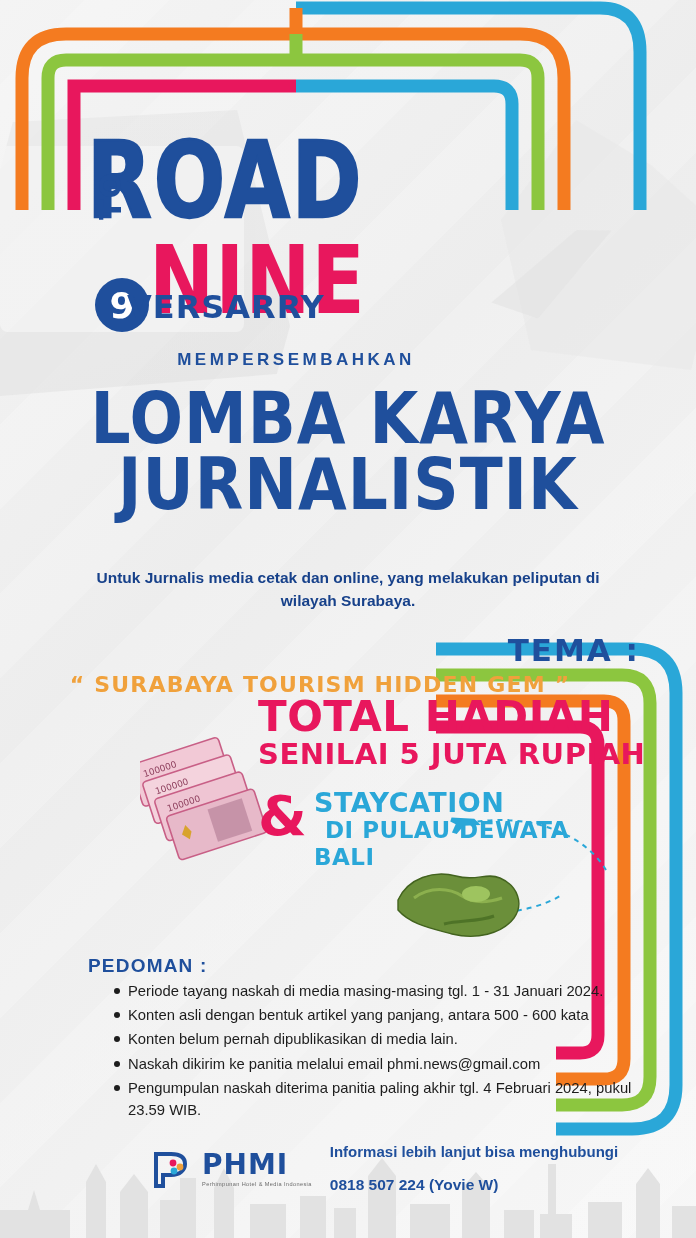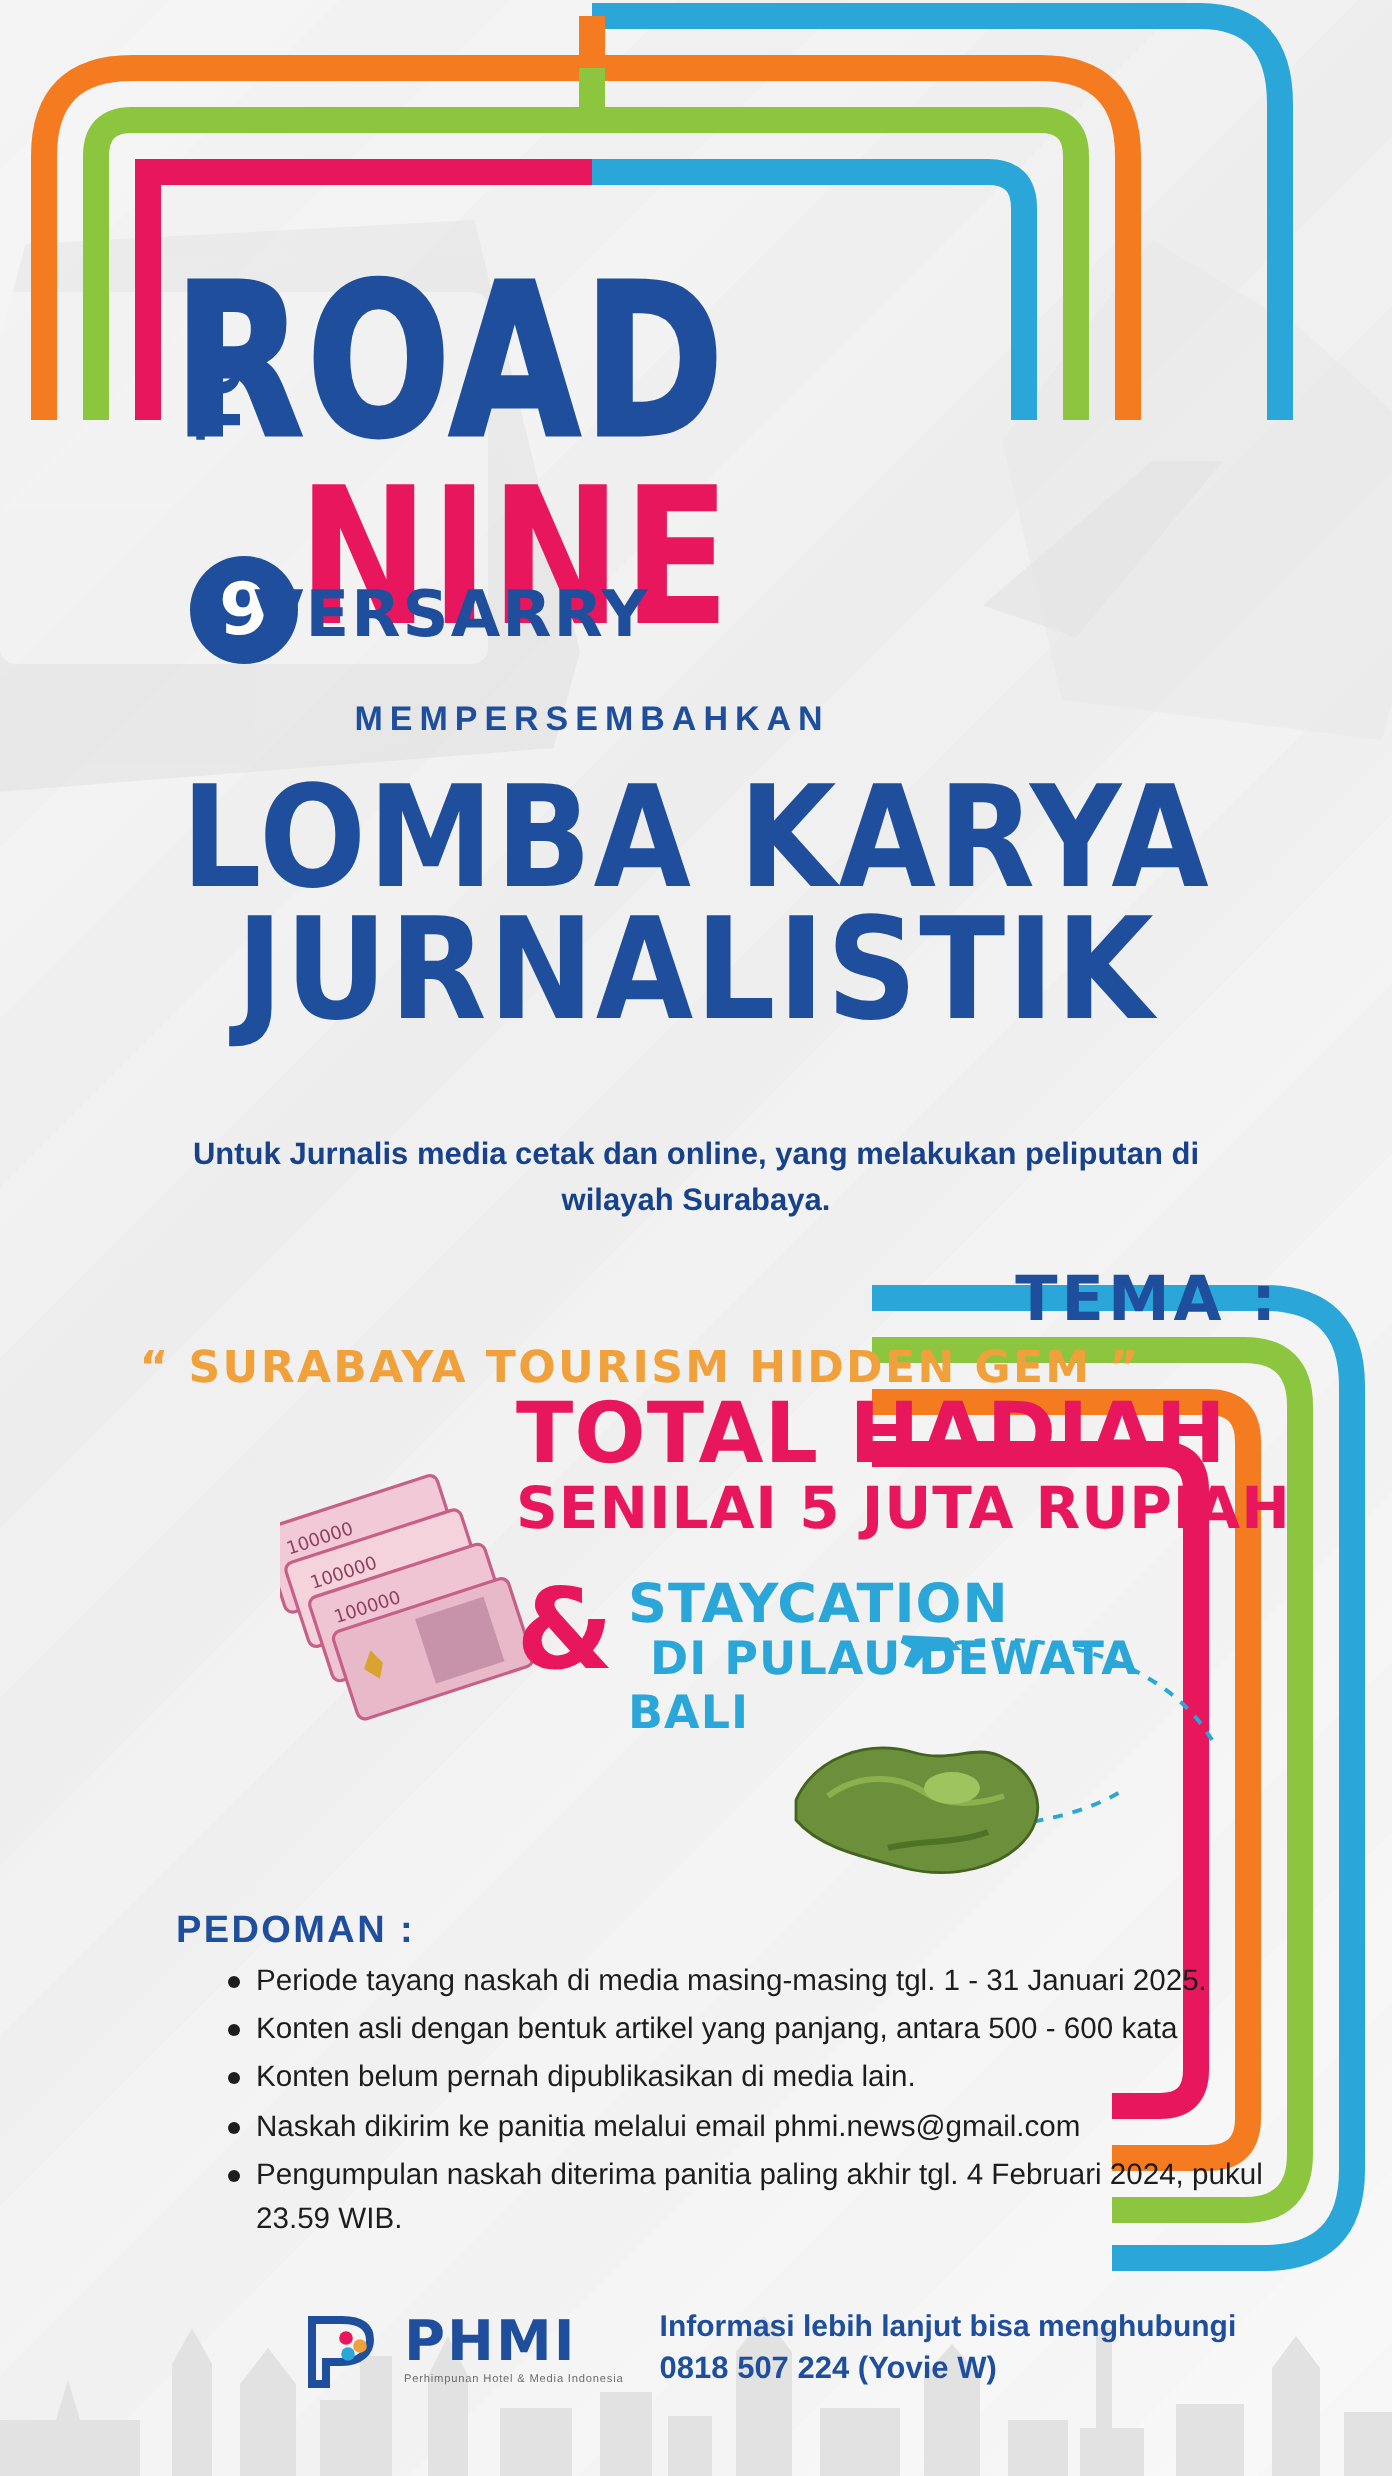--- a/index.html
+++ b/index.html
@@ -397,20 +397,21 @@
     font-size: 15px;
     font-weight: 700;
     color: #1f4f9c;
     line-height: 1.35;
   }
   .contact-l2 {
     font-size: 15.5px;
     font-weight: 800;
     color: #1f4f9c;
     line-height: 1.35;
+    margin-top: 13px;
   }
 </style>
 </head>
 <body>
 
 <div class="poster">
 
   <div class="bg-ghost ghost-diag"></div>
   <div class="bg-ghost ghost-laptop"></div>
   <div class="bg-ghost ghost-hand"></div>
@@ -502,21 +503,21 @@
 
   <svg class="bali-map" viewBox="0 0 140 92">
     <path d="M8 42 C18 20 44 12 66 18 C86 24 96 14 110 20 C128 28 134 46 124 60 C112 76 86 82 62 76 C40 70 20 66 8 52 Z" fill="#6b8f3a" stroke="#43631f" stroke-width="1.4"></path>
     <path d="M24 40 C40 28 60 30 72 38 C84 46 100 44 112 40" fill="none" stroke="#8cb04e" stroke-width="3"></path>
     <path d="M54 66 C70 62 88 64 104 58" fill="none" stroke="#4e7327" stroke-width="3"></path>
     <ellipse cx="86" cy="36" rx="14" ry="8" fill="#9ec45f"></ellipse>
   </svg>
 
   <div class="pedoman-title">PEDOMAN :</div>
   <ul class="pedoman-list">
-    <li>Periode tayang naskah di media masing-masing tgl. 1 - 31 Januari 2025.</li>
+    <li>Periode tayang naskah di media masing-masing tgl. 1 - 31 Januari 2024.</li>
     <li>Konten asli dengan bentuk artikel yang panjang, antara 500 - 600 kata</li>
     <li>Konten belum pernah dipublikasikan di media lain.</li>
     <li>Naskah dikirim ke panitia melalui email phmi.news@gmail.com</li>
     <li>Pengumpulan naskah diterima panitia paling akhir tgl. 4 Februari 2024, pukul 23.59 WIB.</li>
   </ul>
 
   <svg class="skyline" viewBox="0 0 696 120">
     <g fill="#e2e2e2">
       <path d="M0 120 L0 92 L28 92 L34 72 L40 92 L70 92 L70 120 Z"></path>
       <path d="M86 120 L86 64 L96 46 L106 64 L106 120 Z"></path>

